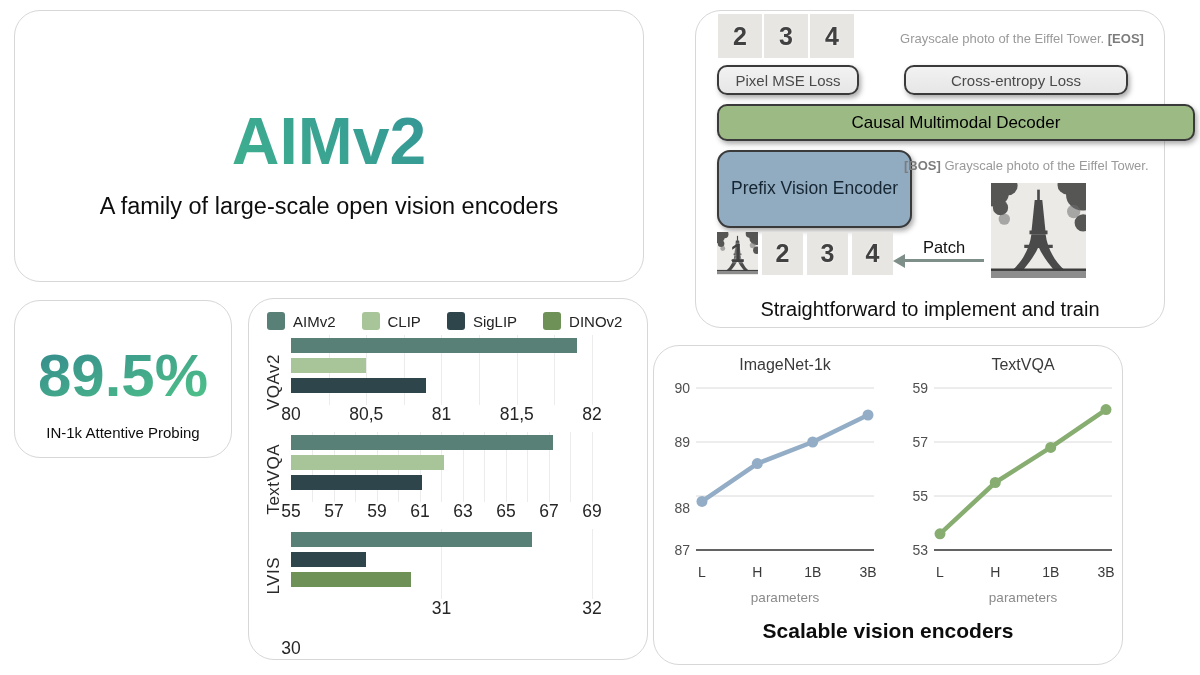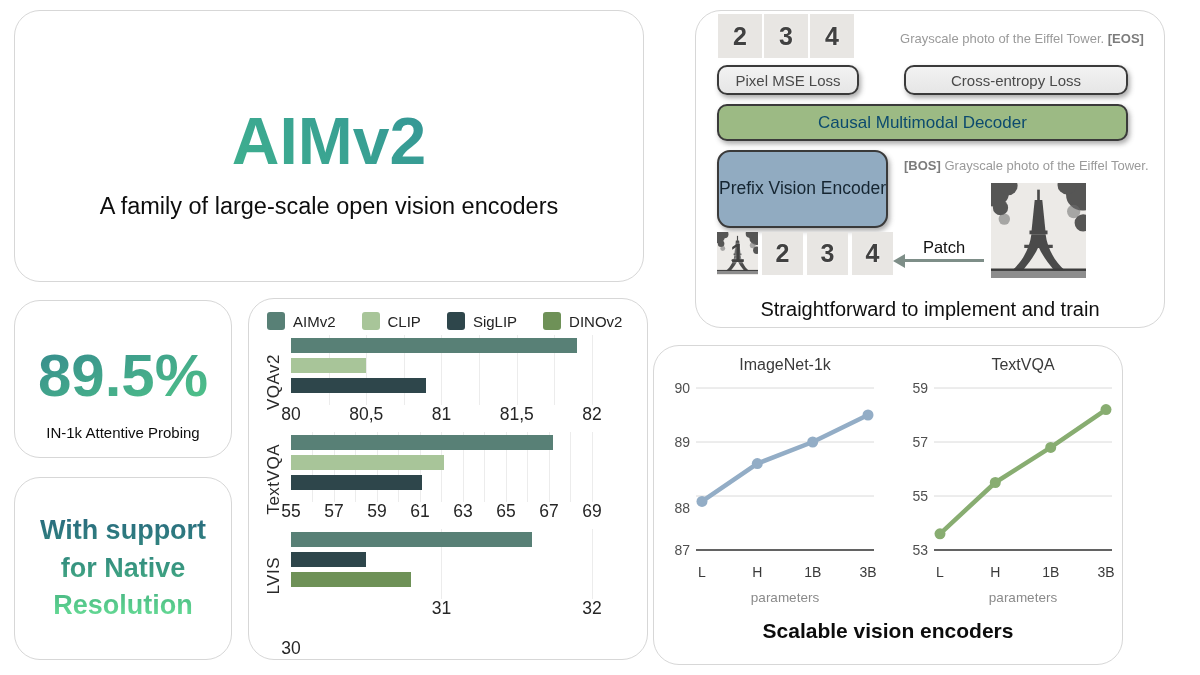--- a/index.html
+++ b/index.html
@@ -61,22 +61,22 @@
   .d-gray-text{position:absolute;font-size:13px;color:#9a9a9a;}
   .d-gray-text b{color:#7c7c7c;}
   .eos-line{left:200px;top:20px;width:252px;text-align:center;}
   .bos-line{left:208px;top:147px;width:252px;text-align:left;}
   .dbox{position:absolute;display:flex;align-items:center;justify-content:center;box-sizing:border-box;
         border:2px solid #3a3a3a;border-radius:10px;box-shadow:2px 3px 5px rgba(70,70,70,.45);}
   .box-pixel{left:21px;top:54px;width:142px;height:30px;background:linear-gradient(180deg,#f2f2f2,#e6e6e6);
         font-size:15px;color:#4a4a4a;}
   .box-ce{left:208px;top:54px;width:224px;height:30px;background:linear-gradient(180deg,#f2f2f2,#e6e6e6);
         font-size:15px;color:#4a4a4a;}
-  .box-decoder{left:21px;top:93px;width:411px;height:37px;background:#9cba84;font-size:17px;color:#0c4a6e;}
-  .box-encoder{left:21px;top:139px;width:171px;height:78px;background:#91abc1;border-radius:13px;
+  .box-decoder{left:21px;top:93px;width:478px;height:37px;background:#9cba84;font-size:17px;color:#000000;}
+  .box-encoder{left:21px;top:139px;width:195px;height:78px;background:#91abc1;border-radius:13px;
         font-size:17.5px;color:#152531;text-align:center;line-height:1.45;}
   .eiffel{position:absolute;left:295px;top:172px;width:95px;height:95px;}
   .patch-arrow{position:absolute;left:208px;top:227px;width:80px;}
   .arrow-label{text-align:center;font-size:16.5px;color:#111;margin-bottom:2px;}
   .arrow-shaft{position:relative;height:3px;background:#7e8e88;margin-top:2px;}
   .arrow-shaft::before{content:"";position:absolute;left:-11px;top:-5.5px;border-top:7px solid transparent;
         border-bottom:7px solid transparent;border-right:12px solid #7e8e88;}
   .d-caption{position:absolute;left:0;right:0;top:287px;text-align:center;font-size:20px;font-weight:500;color:#0f0f0f;}
 
   
@@ -101,23 +101,20 @@
   <section class="card hero">
     <h1 class="hero-title">AIMv2</h1>
     <p class="hero-sub">A family of large-scale open vision encoders</p>
   </section>
 
   <section class="card stat">
     <div class="stat-value">89.5%</div>
     <div class="stat-label">IN-1k Attentive Probing</div>
   </section>
 
-  <section class="card feature">
-    <div class="feature-text">With support for Native Resolution</div>
-  </section>
 
   <section class="card bars-card">
     <div class="legend" id="legend">
         <div class="leg-item">
           <span class="leg-swatch" style="background: rgb(88, 128, 118);"></span>
           <span>AIMv2</span>
         </div>
         <div class="leg-item">
           <span class="leg-swatch" style="background: rgb(168, 197, 153);"></span>
           <span>CLIP</span>

